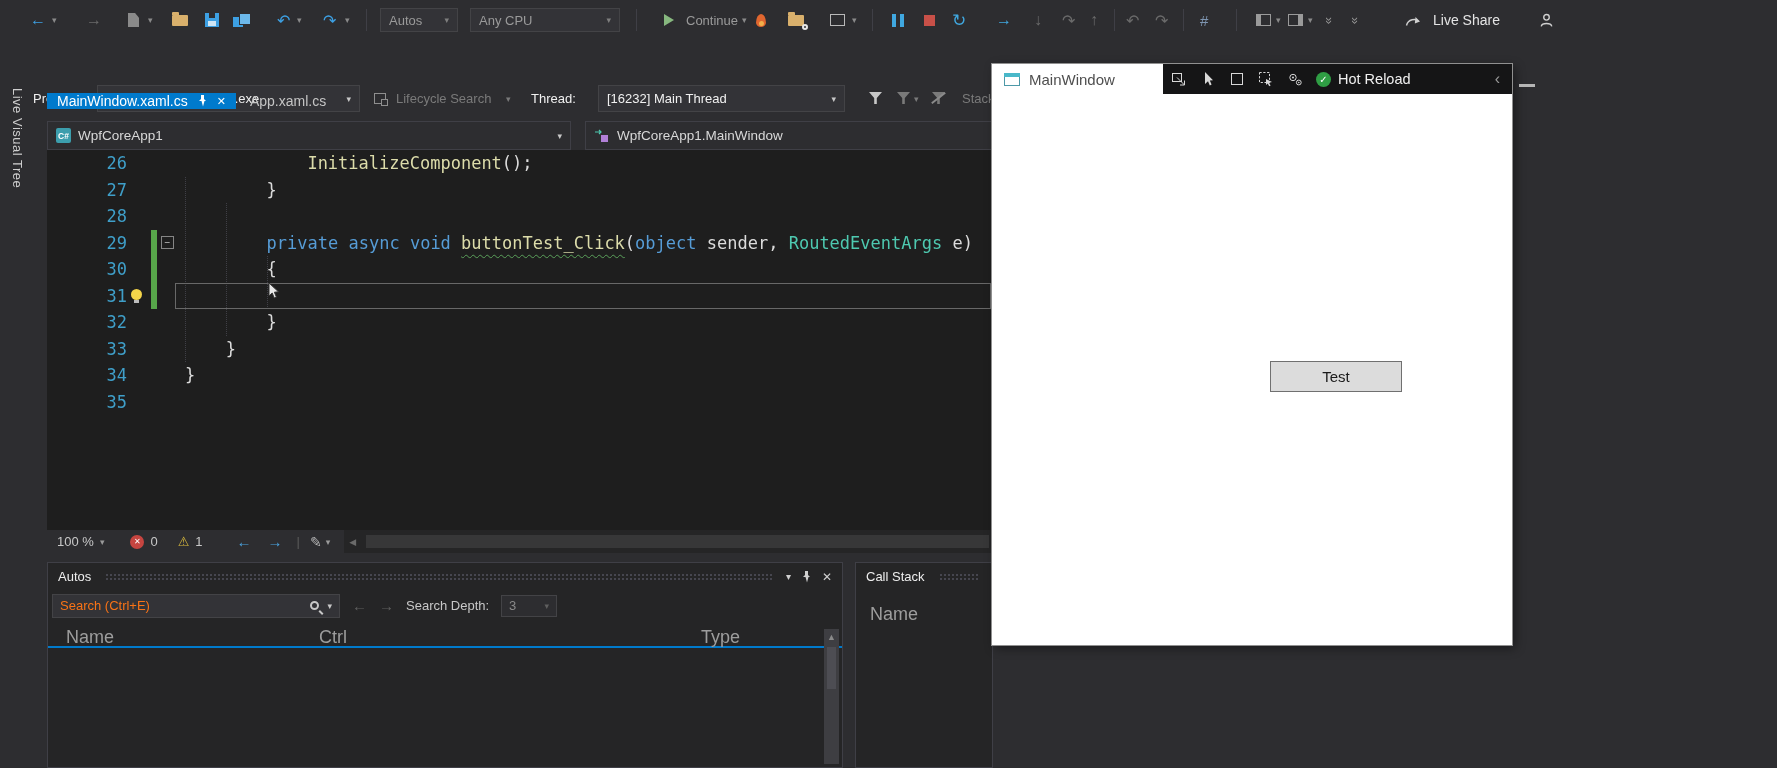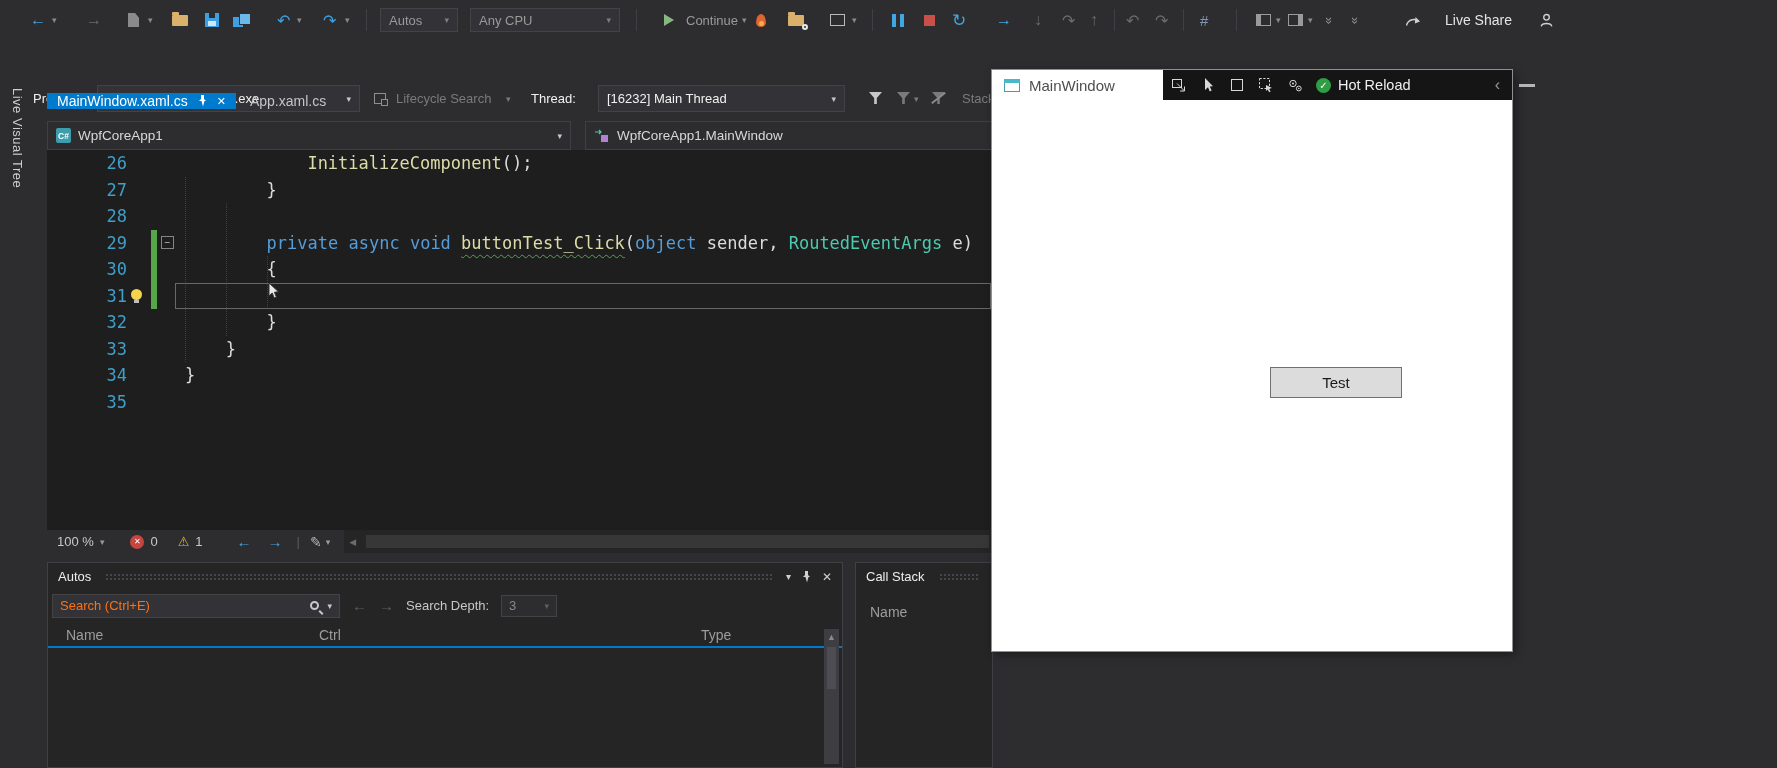--- a/index.html
+++ b/index.html
@@ -97,28 +97,28 @@
 .phead{height:27px;display:flex;align-items:center;padding:0 10px;gap:10px;font-size:13px;color:#eee}
 .grip{flex:1;height:8px;background-image:radial-gradient(#46464f 1px,transparent 1.2px);background-size:4px 4px;margin:0 4px}
 .phead .hic{color:#d0d0d0;font-size:10px;display:flex;align-items:center}
 #autos-search{height:31px;display:flex;align-items:center;padding:0 4px;gap:12px}
 .searchbox{width:288px;height:24px;background:#333337;border:1px solid #434346;display:flex;align-items:center;padding:0 7px;gap:8px}
 .searchbox .ph{flex:1;font-size:13px;color:#f97316}
 .searchbox .cv{font-size:9px;color:#c8c8c8}
 .snav{color:#5f5f5f;font-size:15px;font-weight:bold}
 .depthbox{width:56px;height:22px;border:1px solid #434346;background:#2d2d30;display:flex;align-items:center;padding:0 7px;font-size:13px;color:#8a8a8a}
 .depthbox .cv{margin-left:auto;font-size:9px;color:#5f5f5f}
-.gridhead{position:relative;height:27px;border-bottom:2px solid #007acc;font-size:14px;color:#9d9d9d}
+.gridhead{position:relative;height:27px;border-bottom:2px solid #007acc;font-size:18px;color:#9d9d9d}
 .gridhead span{position:absolute;top:6px}
 .vsb{position:absolute;right:3px;top:66px;bottom:3px;width:15px;background:#3e3e42;text-align:center}
 .vsb .up{font-size:9px;color:#8a8a8a;line-height:16px;display:block}
 .vsb .vthumb{margin:2px auto 0;width:9px;height:42px;background:#4d4d53}
 
 
-#appwin{position:absolute;left:992px;top:70px;width:520px;height:581px;background:#fff;z-index:30;outline:1px solid #909090;box-shadow:3px 3px 10px rgba(0,0,0,.45)}
+#appwin{position:absolute;left:992px;top:64px;width:520px;height:581px;background:#fff;z-index:30;outline:1px solid #909090;box-shadow:3px 3px 10px rgba(0,0,0,.45)}
 #appwin .titlebar{position:relative;height:30px;background:#fff;display:flex;align-items:center;padding-left:12px;gap:9px}
 .wicon{width:16px;height:13px;border:1px solid #4d99a8;background:#fff;position:relative}
 .wicon::before{content:"";position:absolute;left:-1px;top:-1px;right:-1px;height:4px;background:#49b8c9}
 #appwin .wtitle{font-size:15px;color:#4f4f4f}
 #inapp-toolbar{position:absolute;left:171px;top:0;right:0;height:30px;background:#151516;display:flex;align-items:center;padding:0 8px;gap:13px}
 #inapp-toolbar svg{display:block}
 .hr-check{width:15px;height:15px;border-radius:50%;background:#2f9e44;color:#fff;font-size:10px;line-height:15px;text-align:center}
 .hr-label{font-size:14.5px;color:#f0f0f0;margin-left:-6px}
 .strip-chev{margin-left:auto;color:#9a9a9a;font-size:16px;padding-right:4px}
 #test-btn{position:absolute;left:278px;top:297px;width:132px;height:31px;background:#dcdcdc;border:1px solid #707070;display:flex;align-items:center;justify-content:center;font-size:15px;color:#1b1b1b}
@@ -216,21 +216,21 @@
         <span class="sh-panel right"></span>
       </span>
     <span class="r1ic car" style="left:1308px">▾</span>
     <span class="r1ic" style="left:1326px;color:#9a9a9a;font-size:13px">
         <span class="rot90">»</span>
       </span>
     <span class="r1ic" style="left:1352px;color:#9a9a9a;font-size:13px">
         <span class="rot90">»</span>
       </span>
 
-    <span class="r1ic" style="left:1404px;gap:20px">
+    <span class="r1ic" style="left:1404px;gap:8px">
       <svg width="21" height="15" viewBox="0 0 21 15">
           <path d="M2.5 12.5 C4 6 12 5 14.5 8.5" fill="none" stroke="#cfcfcf" stroke-width="1.4"></path>
           <path d="M11.5 4 L16 8.6 L10.8 10.4 Z" fill="#cfcfcf"></path>
         </svg>
       <span class="r1txt">Live Share</span>
     </span>
     <span class="r1ic" style="left:1538px">
       <svg width="17" height="17" viewBox="0 0 16 16">
           <circle cx="8" cy="5" r="2.6" stroke="#cfcfcf" fill="none" stroke-width="1.3"></circle>
           <path d="M3 13.5c1-3.5 9-3.5 10 0" stroke="#cfcfcf" fill="none" stroke-width="1.3"></path>

